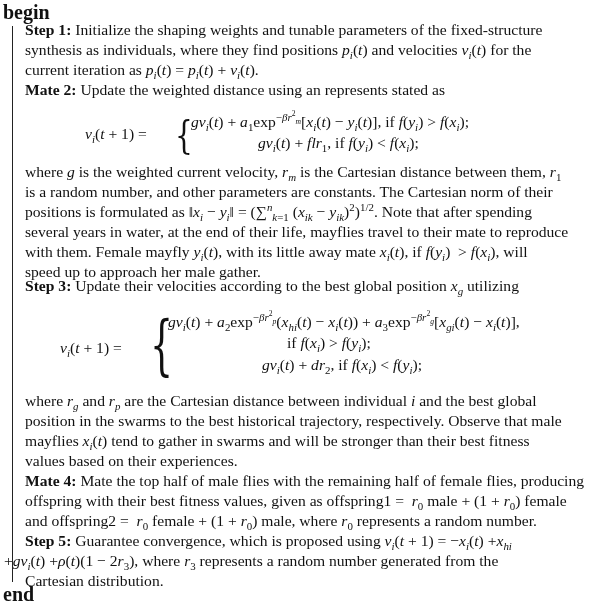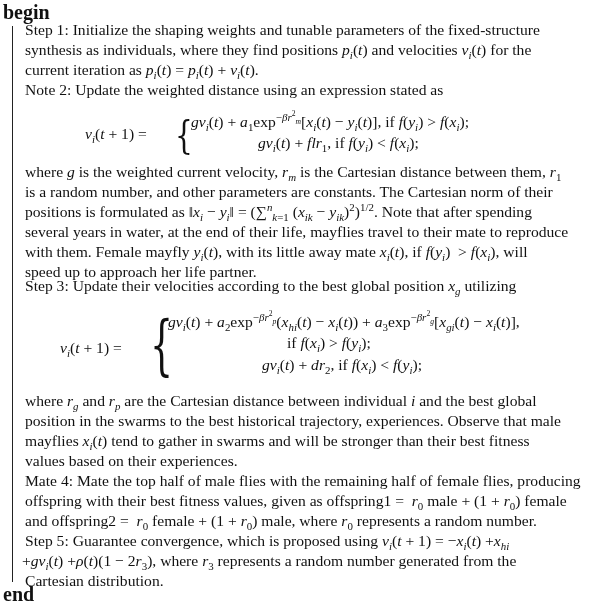--- a/index.html
+++ b/index.html
@@ -1,65 +1,65 @@
 <!DOCTYPE html>
 <html><head>
 <meta charset="utf-8">
 <style>
   html, body { margin:0; padding:0; background:#ffffff; }
   body { width:603px; height:604px; overflow:hidden; position:relative;
          font-family:"Liberation Serif","DejaVu Serif",serif; color:#111; font-size:16px; }
   .kw { position:absolute; left:3px; font-weight:bold; font-size:20px; }
   .vbar { position:absolute; left:12px; top:26px; width:1px; height:556px; background:#222; }
   .line { position:absolute; left:25px; white-space:nowrap; font-size:15.6px; line-height:20px; }
-  .line.i2 { left:22px;text-align:right; }
-  b { font-weight:normal; }
+  .line.i2 { left:4px;text-align:right; }
+  b { font-weight:bold; }
   i, .m { font-style:italic; }
   sub, sup { font-size:70%; line-height:0; }
   .eq { position:absolute; white-space:nowrap; font-size:15.6px; }
   .brace { position:absolute; font-family:"DejaVu Serif",serif; font-weight:normal; transform-origin:top left; }
 </style>
 </head>
 <body>
 
 <div class="kw" style="top:1px">begin</div>
 <div class="vbar"></div>
 
 <div class="line" style="top:20px"><b>Step 1:</b> Initialize the shaping weights and tunable parameters of the fixed-structure</div>
 <div class="line" style="top:40px">synthesis as individuals, where they find positions <i>p<sub>i</sub></i>(<i>t</i>) and velocities <i>v<sub>i</sub></i>(<i>t</i>) for the</div>
 <div class="line" style="top:60px">current iteration as <i>p<sub>i</sub></i>(<i>t</i>) = <i>p<sub>i</sub></i>(<i>t</i>) + <i>v<sub>i</sub></i>(<i>t</i>).</div>
 
-<div class="line" style="top:80px"><b>Note 2:</b> <span>Update the weighted distance using an expression stated as</span></div>
+<div class="line" style="top:80px"><b>Mate 2:</b> <span>Update the weighted distance using an represents stated as</span></div>
 
 <div>
   <div class="eq" style="left:85px; top:125px"><i>v<sub>i</sub></i>(<i>t</i> + 1) =</div>
   <div class="brace" style="left:175px; top:111px; font-size:40px; transform:scaleX(0.7)">{</div>
   <div class="eq" style="left:191px; top:113px"><i>gv<sub>i</sub></i>(<i>t</i>) + <i>a</i><sub>1</sub>exp<sup>−<i>βr</i><sup>2</sup><sub><i>m</i></sub></sup>[<i>x<sub>i</sub></i>(<i>t</i>) − <i>y<sub>i</sub></i>(<i>t</i>)], if <i>f</i>(<i>y<sub>i</sub></i>) &gt; <i>f</i>(<i>x<sub>i</sub></i>);</div>
   <div class="eq" style="left:258px; top:134px"><i>gv<sub>i</sub></i>(<i>t</i>) + <i>flr</i><sub>1</sub>, if <i>f</i>(<i>y<sub>i</sub></i>) &lt; <i>f</i>(<i>x<sub>i</sub></i>);</div>
 </div>
 
 <div class="line" style="top:162px">where <i>g</i> is the weighted current velocity, <i>r<sub>m</sub></i> is the Cartesian distance between them, <i>r</i><sub>1</sub></div>
 <div class="line" style="top:182px">is a random number, and other parameters are constants. The Cartesian norm of their</div>
 <div class="line" style="top:202px">positions is formulated as ‖<i>x<sub>i</sub></i> − <i>y<sub>i</sub></i>‖ = (∑<sup><i>n</i></sup><sub><i>k</i>=1</sub> (<i>x<sub>ik</sub></i> − <i>y<sub>ik</sub></i>)<sup>2</sup>)<sup>1/2</sup>. Note that after spending</div>
 <div class="line" style="top:222px">several years in water, at the end of their life, mayflies travel to their mate to reproduce</div>
 <div class="line" style="top:242px">with them. Female mayfly <i>y<sub>i</sub></i>(<i>t</i>), with its little away mate <i>x<sub>i</sub></i>(<i>t</i>), if <i>f</i>(<i>y<sub>i</sub></i>) &nbsp;&gt; <i>f</i>(<i>x<sub>i</sub></i>), will</div>
-<div class="line" style="top:262px">speed up to approach her life partner.</div>
+<div class="line" style="top:262px">speed up to approach her male gather.</div>
 
 <div class="line" style="top:276px"><b>Step 3:</b> Update their velocities according to the best global position <i>x<sub>g</sub></i> utilizing</div>
 
 <div>
   <div class="eq" style="left:60px; top:339px"><i>v<sub>i</sub></i>(<i>t</i> + 1) =</div>
   <div class="brace" style="left:150px; top:306px; font-size:66px; transform:scaleX(0.55)">{</div>
   <div class="eq" style="left:168px; top:313px"><i>gv<sub>i</sub></i>(<i>t</i>) + <i>a</i><sub>2</sub>exp<sup>−<i>βr</i><sup>2</sup><sub><i>p</i></sub></sup>(<i>x<sub>hi</sub></i>(<i>t</i>) − <i>x<sub>i</sub></i>(<i>t</i>)) + <i>a</i><sub>3</sub>exp<sup>−<i>βr</i><sup>2</sup><sub><i>g</i></sub></sup>[<i>x<sub>gi</sub></i>(<i>t</i>) − <i>x<sub>i</sub></i>(<i>t</i>)],</div>
   <div class="eq" style="left:287px; top:334px">if <i>f</i>(<i>x<sub>i</sub></i>) &gt; <i>f</i>(<i>y<sub>i</sub></i>);</div>
   <div class="eq" style="left:262px; top:356px"><i>gv<sub>i</sub></i>(<i>t</i>) + <i>dr</i><sub>2</sub>, if <i>f</i>(<i>x<sub>i</sub></i>) &lt; <i>f</i>(<i>y<sub>i</sub></i>);</div>
 </div>
 
 <div class="line" style="top:391px">where <i>r<sub>g</sub></i> and <i>r<sub>p</sub></i> are the Cartesian distance between individual <i>i</i> and the best global</div>
-<div class="line" style="top:411px">position in the swarms to the best historical trajectory, experiences. Observe that male</div>
+<div class="line" style="top:411px">position in the swarms to the best historical trajectory, respectively. Observe that male</div>
 <div class="line" style="top:431px">mayflies <i>x<sub>i</sub></i>(<i>t</i>) tend to gather in swarms and will be stronger than their best fitness</div>
 <div class="line" style="top:451px">values based on their experiences.</div>
 
 <div class="line" style="top:471px"><b>Mate 4:</b> <span>Mate the top half of male flies with the remaining half of female flies, producing</span></div>
 <div class="line" style="top:491px">offspring with their best fitness values, given as offspring1 = &nbsp;<i>r</i><sub>0</sub> male + (1 + <i>r</i><sub>0</sub>) female</div>
 <div class="line" style="top:511px">and offspring2 = &nbsp;<i>r</i><sub>0</sub> female + (1 + <i>r</i><sub>0</sub>) male, where <i>r</i><sub>0</sub> represents a random number.</div>
 
 <div class="line" style="top:531px"><b>Step 5:</b> Guarantee convergence, which is proposed using <i>v<sub>i</sub></i>(<i>t</i> + 1) = −<i>x<sub>i</sub></i>(<i>t</i>) +<i>x<sub>hi</sub></i></div>
 <div class="line i2" style="top:551px">+<i>gv<sub>i</sub></i>(<i>t</i>) +<i>ρ</i>(<i>t</i>)(1 − 2<i>r</i><sub>3</sub>), where <i>r</i><sub>3</sub> represents a random number generated from the</div>
 <div class="line" style="top:571px">Cartesian distribution.</div>

